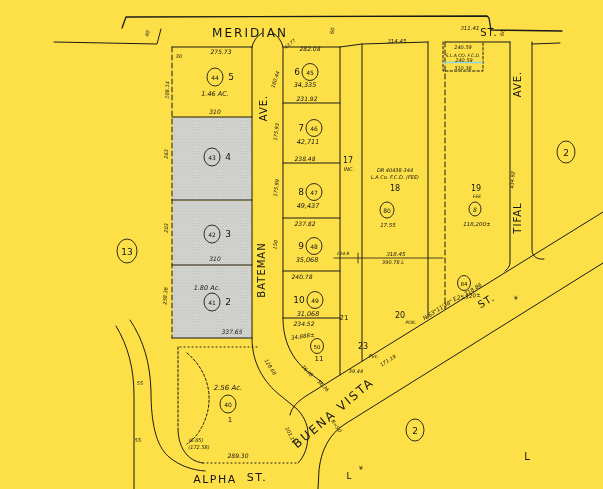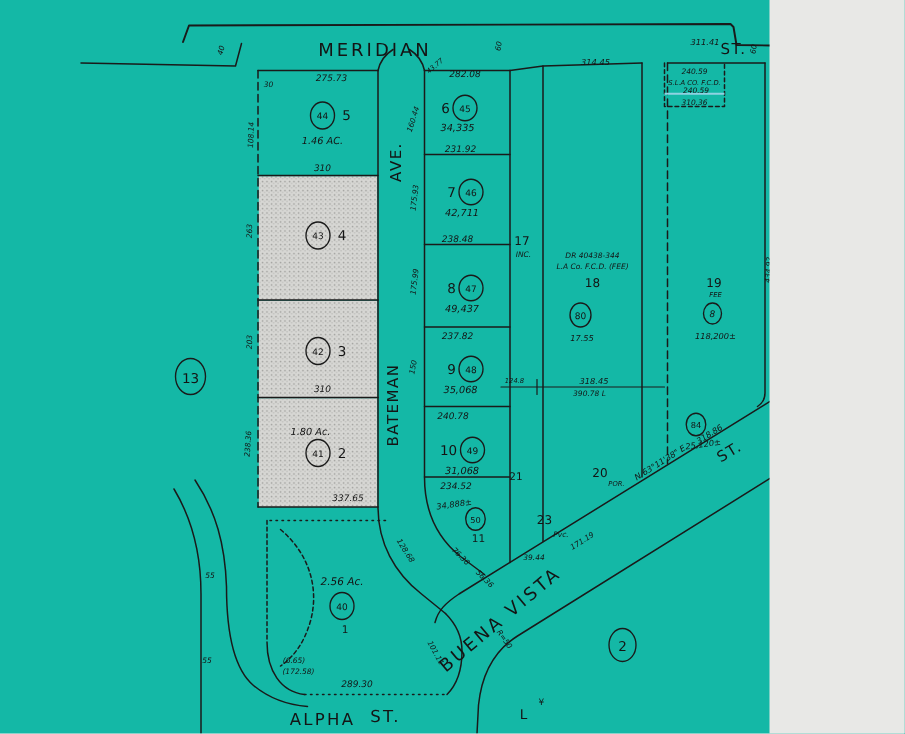--- a/index.html
+++ b/index.html
@@ -1,16 +1,16 @@
 <!DOCTYPE html>
 <html><head>
 <meta charset="utf-8">
 <style>
   html,body{margin:0;padding:0;background:#e8e8e6;}
-  .page{position:relative;width:513px;height:489px;background:#14b8a6;overflow:hidden;}
+  .page{position:relative;width:603px;height:489px;background:#fde047;overflow:hidden;}
   svg{display:block;}
   svg text{fill:#141414;font-family:"DejaVu Sans",sans-serif;text-anchor:middle;}
   .st{font-size:12px;letter-spacing:2px;}
   .st2{font-size:10px;letter-spacing:1px;}
   .st3{font-size:11px;letter-spacing:1.5px;}
   .lot{font-size:9px;}
   .lot8{font-size:8px;}
   .lot7{font-size:7px;}
   .area{font-size:6.5px;font-style:italic;}
   .dim{font-size:6px;font-style:italic;}

